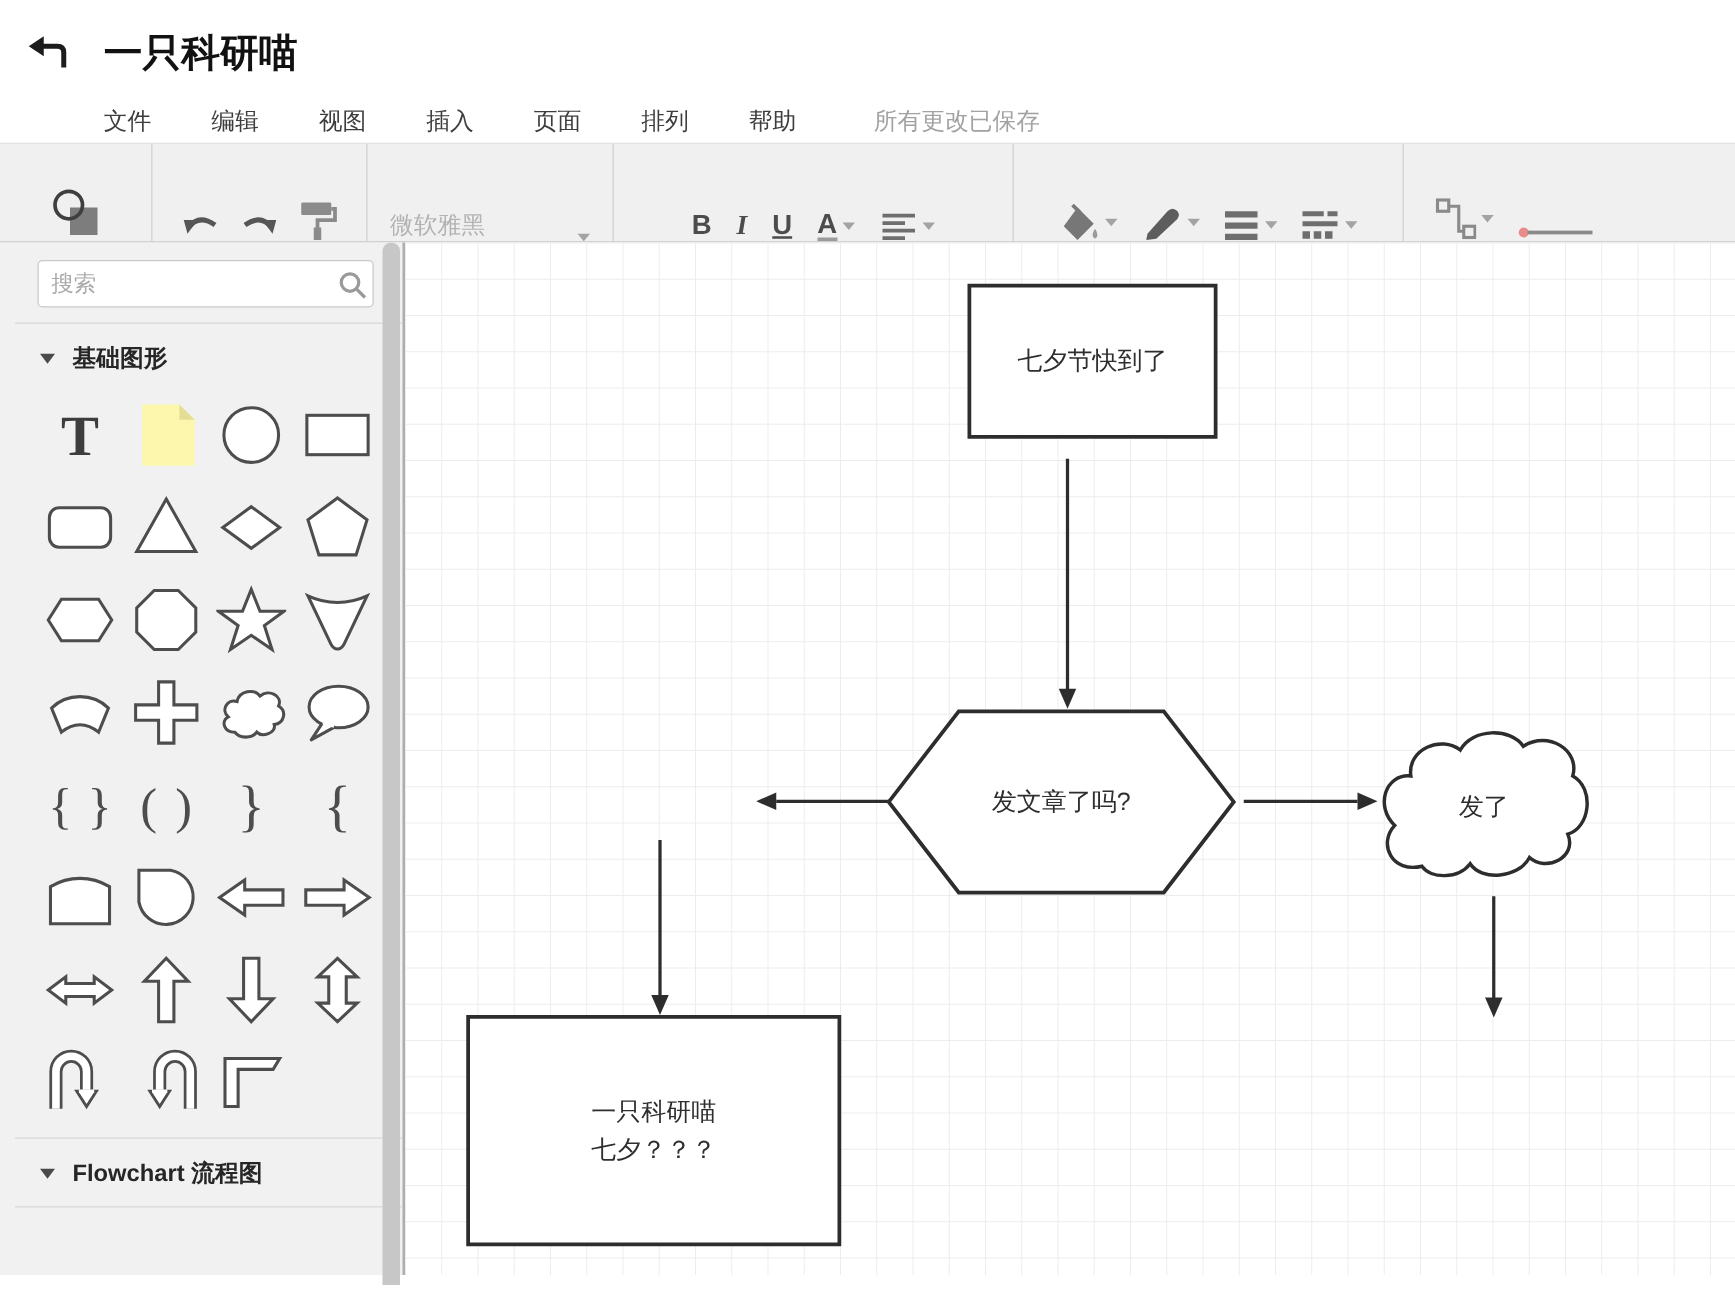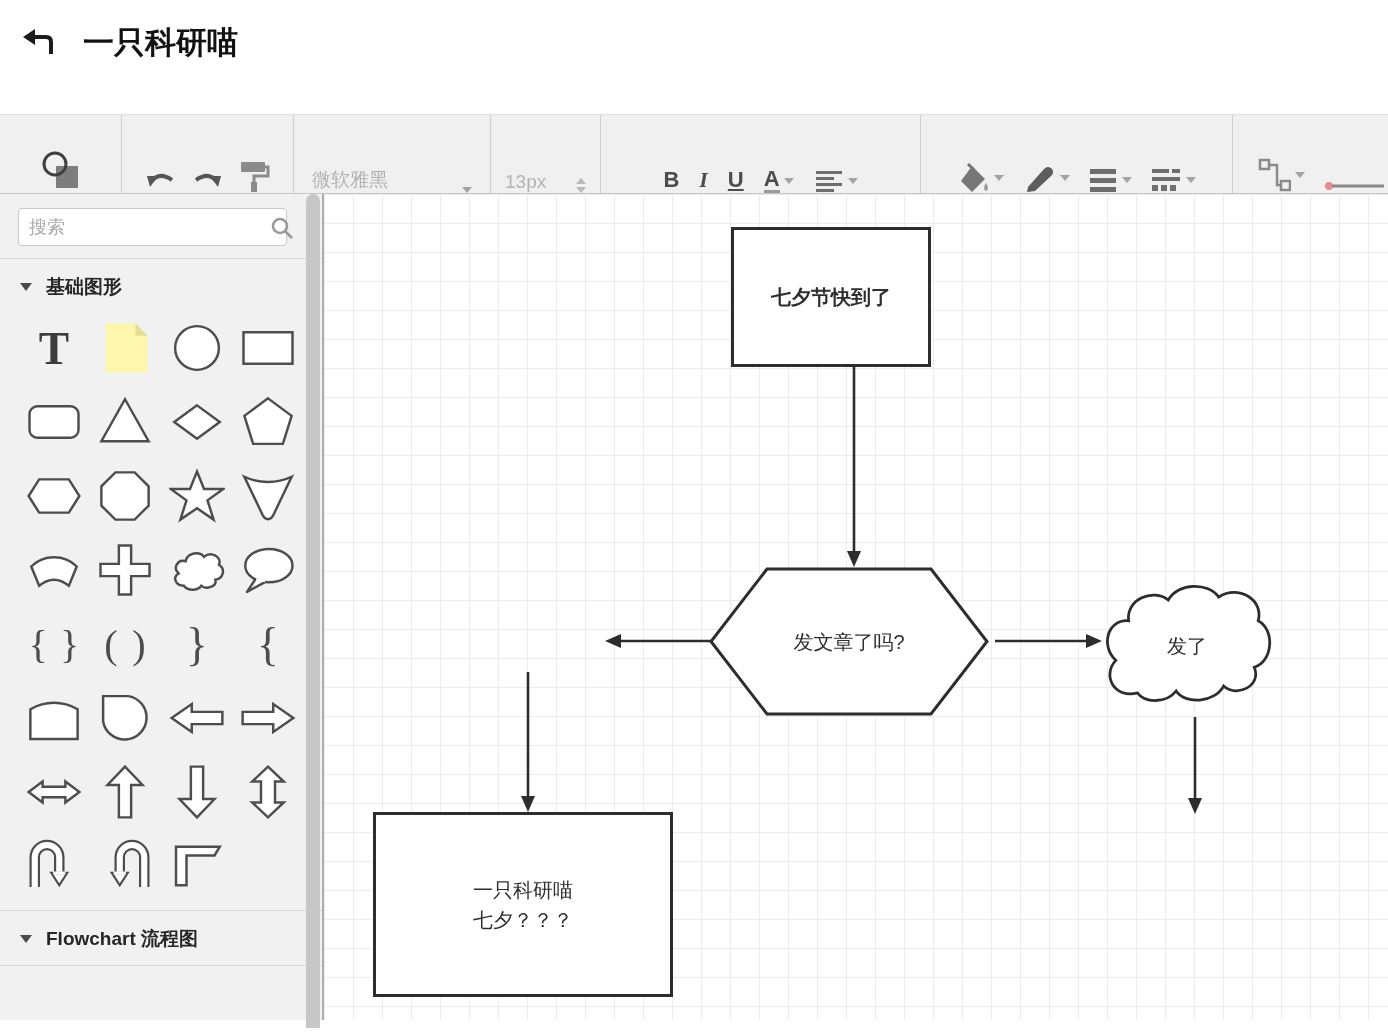--- a/index.html
+++ b/index.html
@@ -31,21 +31,21 @@
   .stepper .dn { border-top:6px solid #b9b9b9; }
   .tb-text-dim { font-size:19px; color:#b3b3b3; }
   .fmt-letter { font-size:22px; color:#4c4c4c; font-weight:bold; }
   .fmt-italic { font-style:italic; font-family:"Liberation Serif",serif; }
   .fmt-underline { text-decoration:underline; }
   .color-bar { position:absolute; left:-2px; right:-2px; bottom:-9px; height:6px; border-radius:1px; }
 
   
   .workspace { display:flex; height:826px; }
   .sidebar { width:324px; background:#f1f1f1; position:relative; flex:0 0 auto;
-    border-right:2px solid #aeaeae; }
+    border-right:2px solid #aeaeae;padding-left:12px; }
   .search-wrap { padding:14px 18px 12px 18px; border-bottom:1px solid #d8d8d8; }
   .search-box { position:relative; }
   .search-box input { width:269px; height:38px; border:1px solid #c9c9c9; border-radius:4px;
     background:#fff; font-size:18px; padding:0 38px 0 10px; color:#444; outline:none;
     font-family:inherit; }
   .search-box input::placeholder { color:#a9a9a9; }
   .search-icon { position:absolute; right:10px; top:8px; }
   .section-head { display:flex; align-items:center; gap:14px; padding:15px 0 13px 20px; cursor:pointer; }
   .section-head .tri { width:0; height:0; border-left:6px solid transparent; border-right:6px solid transparent;
     border-top:8px solid #4a4a4a; }
@@ -75,20 +75,30 @@
 <body>
 
 <div class="app-header">
   <div class="back-btn">
     <svg width="36" height="32" viewBox="0 0 36 32">
       <path d="M31 28 L31 16 Q31 11 26 11 L13 11" fill="none" stroke="#1c1c1c" stroke-width="4"></path>
       <polygon points="15,3 15,19 3,11" fill="#1c1c1c"></polygon>
     </svg>
   </div>
   <div class="doc-title">一只科研喵</div>
+  <div class="menu-row">
+    <span class="menu-item">文件</span>
+    <span class="menu-item">编辑</span>
+    <span class="menu-item">视图</span>
+    <span class="menu-item">插入</span>
+    <span class="menu-item">页面</span>
+    <span class="menu-item">排列</span>
+    <span class="menu-item">帮助</span>
+    <span class="saved-status">所有更改已保存</span>
+  </div>
 </div>
 
 <div class="toolbar">
 
   <div class="tb-group" style="width:122px;">
     <div class="tb-btn">
       <svg width="44" height="44" viewBox="0 0 44 44">
         <rect x="17" y="17" width="22" height="22" fill="#7d7d7d"></rect>
         <circle cx="16" cy="15" r="11" fill="none" stroke="#3f3f3f" stroke-width="3"></circle>
       </svg>
@@ -117,27 +127,20 @@
     </div>
   </div>
 
   <div class="tb-group" style="width:197px; justify-content:space-between; padding:0 18px;">
     <div class="tb-btn">
       <span class="tb-text-dim">微软雅黑</span>
     </div>
     <span class="caret"></span>
   </div>
 
-  <div class="tb-group" style="width:110px; justify-content:space-between; padding:0 14px;">
-    <span class="tb-text-dim">13px</span>
-    <span class="stepper">
-        <i class="up"></i>
-        <i class="dn"></i>
-      </span>
-  </div>
 
   <div class="tb-group" style="width:320px; gap:20px;">
     <div class="tb-btn">
       <span class="fmt-letter">B</span>
     </div>
     <div class="tb-btn">
       <span class="fmt-letter fmt-italic">I</span>
     </div>
     <div class="tb-btn">
       <span class="fmt-letter fmt-underline">U</span>
@@ -434,21 +437,21 @@
       <line x1="671" y1="447" x2="762" y2="447" stroke="#2d2d2d" stroke-width="2.6"></line>
       <polygon points="762,440 762,454 778,447" fill="#2d2d2d"></polygon>
 
       <line x1="204" y1="478" x2="204" y2="603" stroke="#2d2d2d" stroke-width="2.6"></line>
       <polygon points="197,602 211,602 204,618" fill="#2d2d2d"></polygon>
 
       <line x1="871" y1="523" x2="871" y2="605" stroke="#2d2d2d" stroke-width="2.6"></line>
       <polygon points="864,604 878,604 871,620" fill="#2d2d2d"></polygon>
     </svg>
 
-    <div class="node node-rect" style="left:407px; top:33px; width:200px; height:140px;font-weight:bold;">
+    <div class="node node-rect" style="left:450px; top:33px; width:200px; height:124px;">
       <span class="nlabel">七夕节快到了</span>
     </div>
 
     <div class="node" style="left:385px; top:373px; width:280px; height:149px;">
       <svg class="bgshape" width="280" height="149" viewBox="0 0 280 149">
         <polygon points="58,2 222,2 278,74.5 222,147 58,147 2,74.5" fill="#fff" stroke="#2d2d2d" stroke-width="3"></polygon>
       </svg>
       <span class="nlabel">发文章了吗?</span>
     </div>
 

